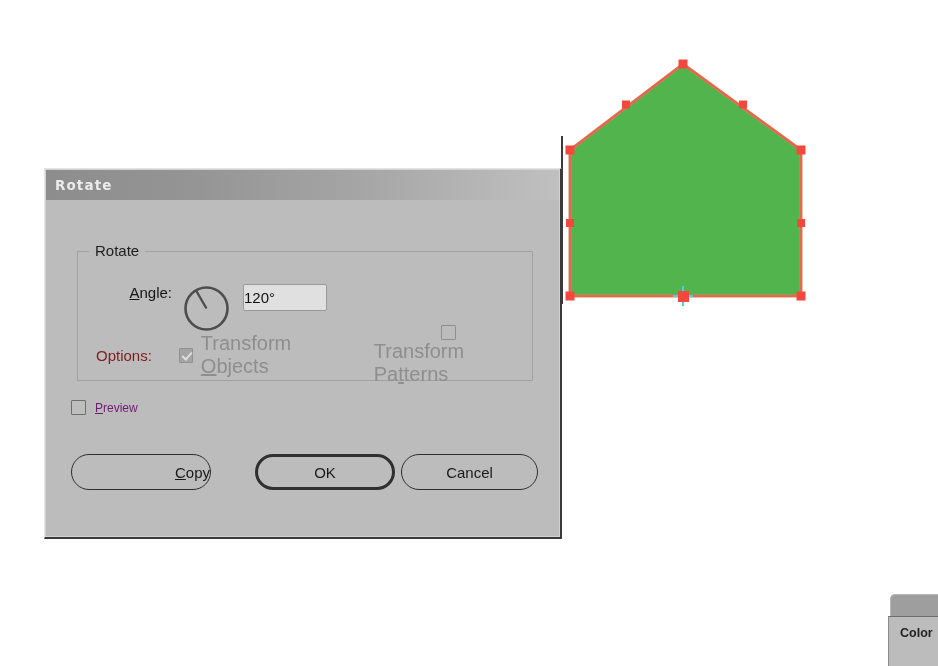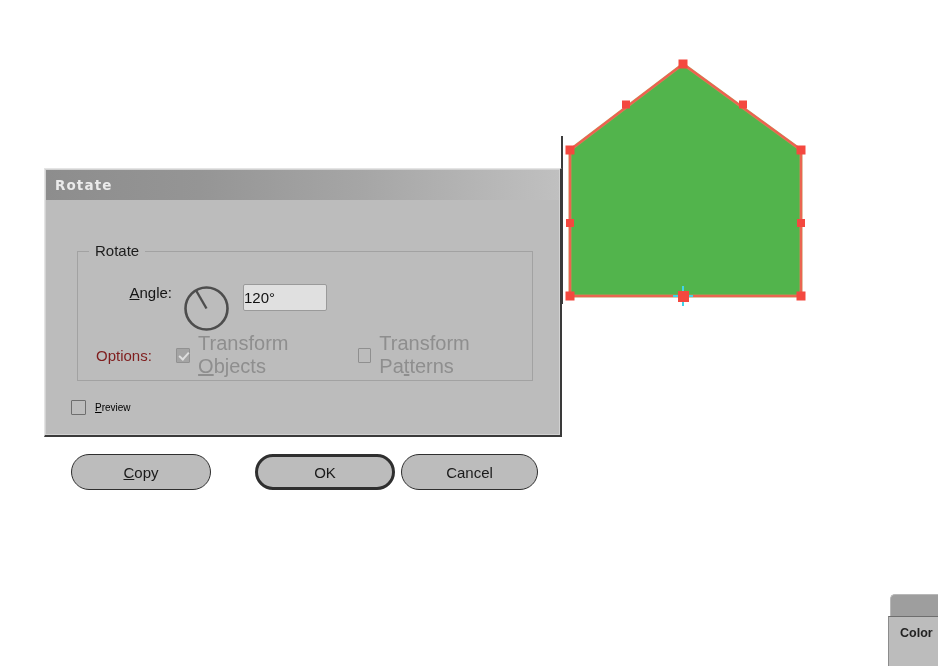--- a/index.html
+++ b/index.html
@@ -34,21 +34,21 @@
     left: 560px;
     top: 50px;
   }
 
   
   #rotate-dialog {
     position: absolute;
     left: 44px;
     top: 168px;
     width: 518px;
-    height: 269px;
+    height: 371px;
     background: #bcbcbc;
     border-top: 1px solid #e4e4e4;
     border-left: 1px solid #e4e4e4;
     border-right: 2px solid #3a3a3a;
     border-bottom: 2px solid #3a3a3a;
     box-sizing: border-box;
     font-size: 14px;
     color: #1a1a1a;
   }
   #dialog-inner-frame {
@@ -145,21 +145,21 @@
     text-align: left;
     margin-left: 18px;
     font-size: 15px;
     color: #7f1d1d;
   }
   .opt-item {
     display: flex;
     align-items: center;
     margin-left: 12px;
   }
-  #options-row .opt-item:nth-of-type(2) { margin-left: 13px; }
+  #options-row .opt-item:nth-of-type(2) { margin-left: 13px; flex-direction: column; }
   .opt-label {
     margin-left: 8px;
     font-size: 20px;
     color: #8e8e8e;
   }
   .opt-label u { text-decoration: underline; }
 
   .chk {
     width: 15px;
     height: 15px;
@@ -191,22 +191,22 @@
 
   #preview-row {
     position: absolute;
     left: 26px;
     top: 231px;
     display: flex;
     align-items: center;
   }
   #preview-label {
     margin-left: 9px;
-    font-size: 10px;
-    color: #000000;
+    font-size: 12px;
+    color: #701a75;
   }
   #preview-label u { text-decoration: underline; }
 
   #button-row {
     position: absolute;
     left: 0;
     top: 285px;
     width: 100%;
     height: 40px;
   }
@@ -218,21 +218,21 @@
     border: 1.6px solid #2f2f2f;
     box-sizing: border-box;
     display: flex;
     align-items: center;
     justify-content: center;
     font-size: 15px;
     color: #1a1a1a;
     cursor: default;
   }
   .btn u { text-decoration: underline; }
-  #btn-copy   { left: 26px;  width: 140px; }
+  #btn-copy   { left: 26px;  width: 140px; justify-content: flex-end; }
   #btn-ok     { left: 210px; width: 140px; border-width: 3px; }
   #btn-cancel { left: 356px; width: 137px; }
 
   
   #color-panel {
     position: absolute;
     left: 888px;
     top: 594px;
     width: 50px;
     height: 72px;

